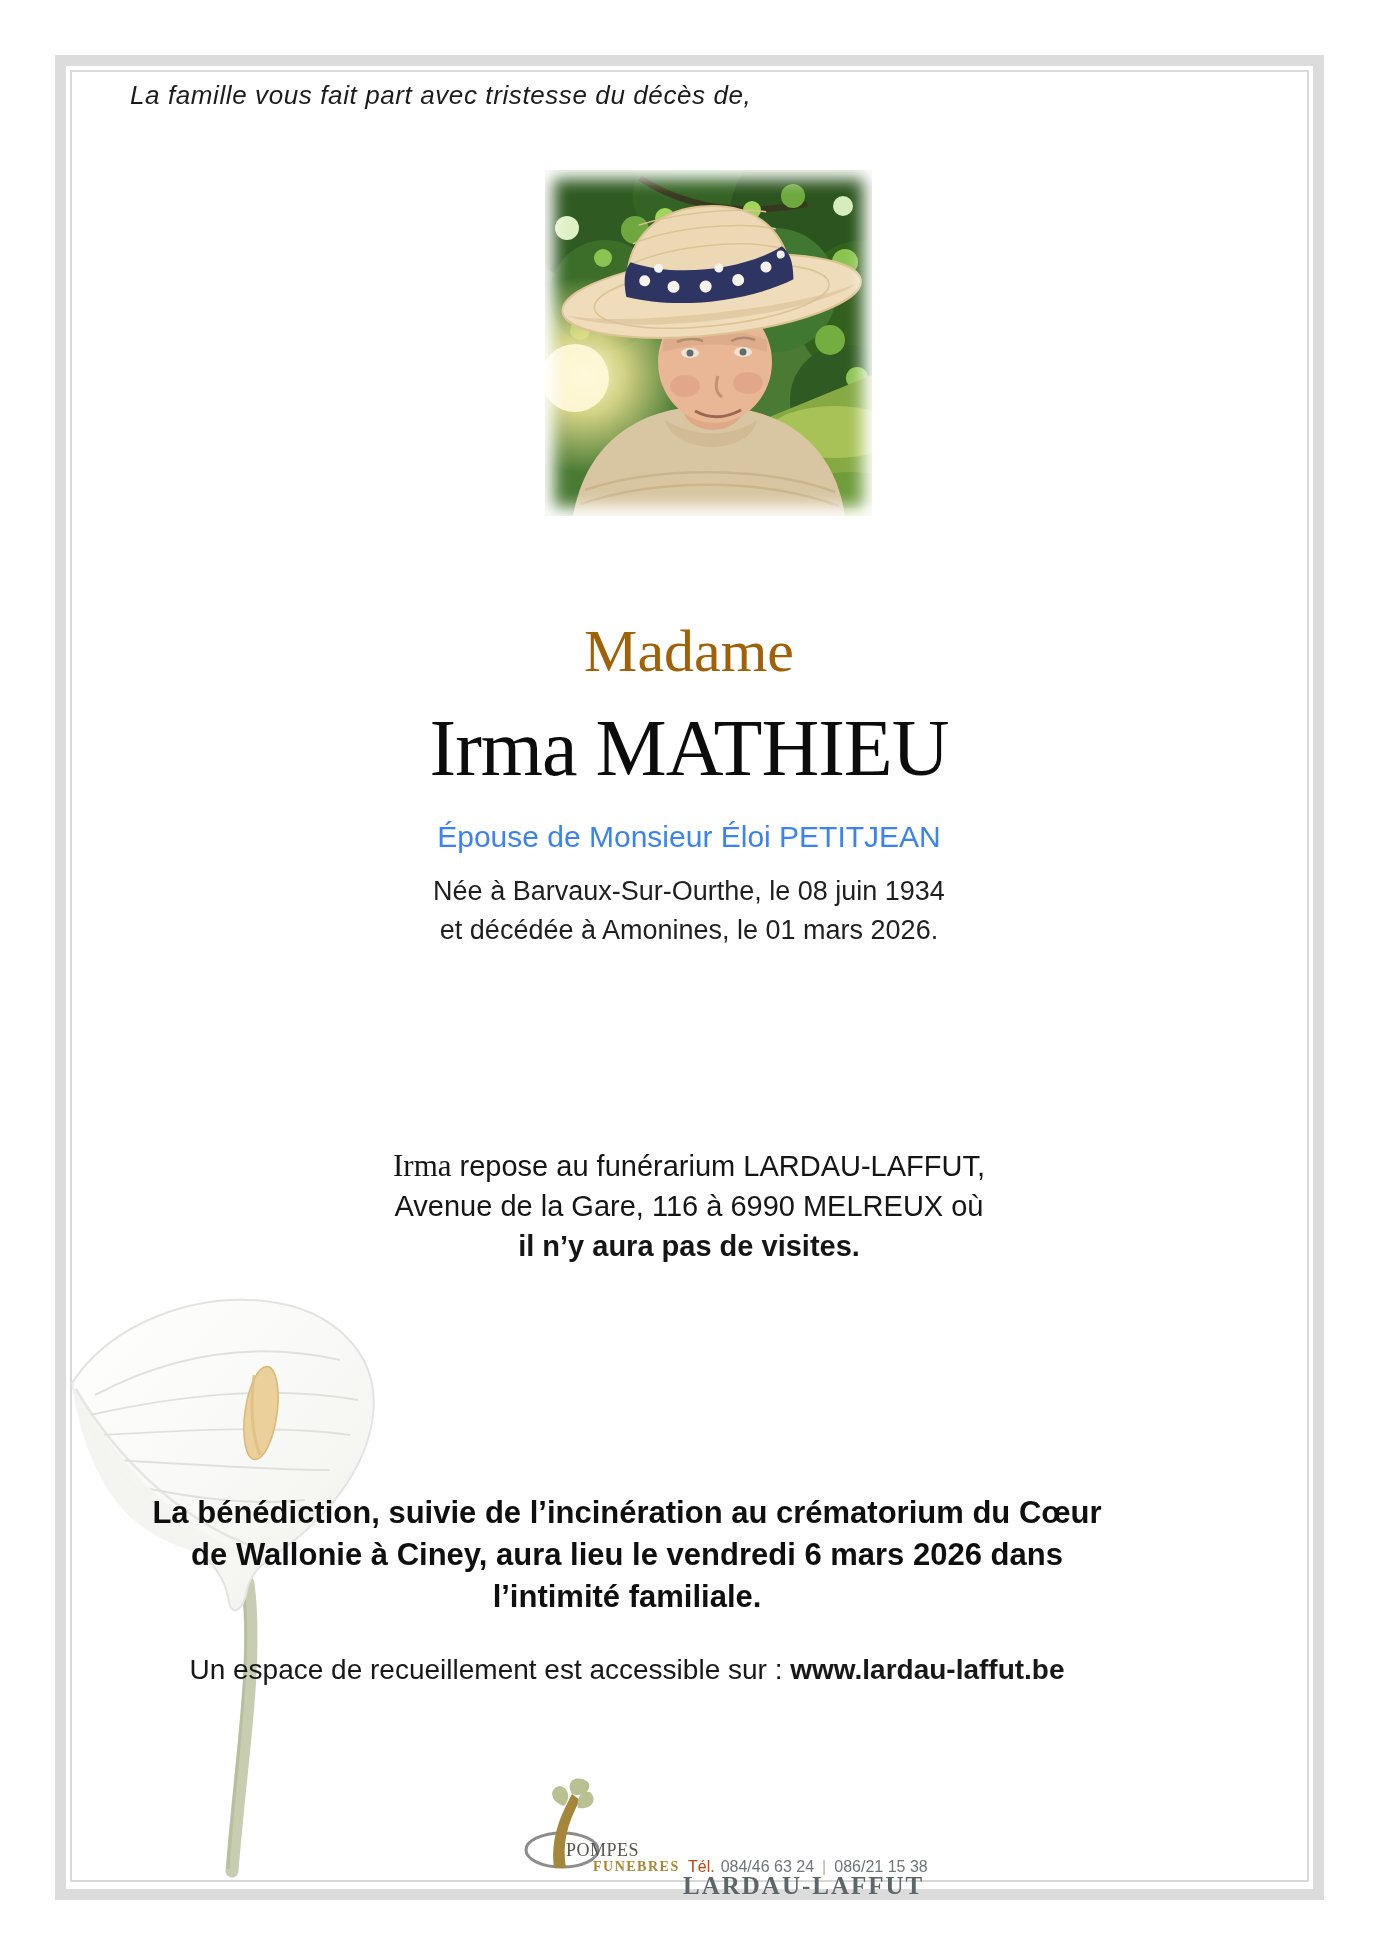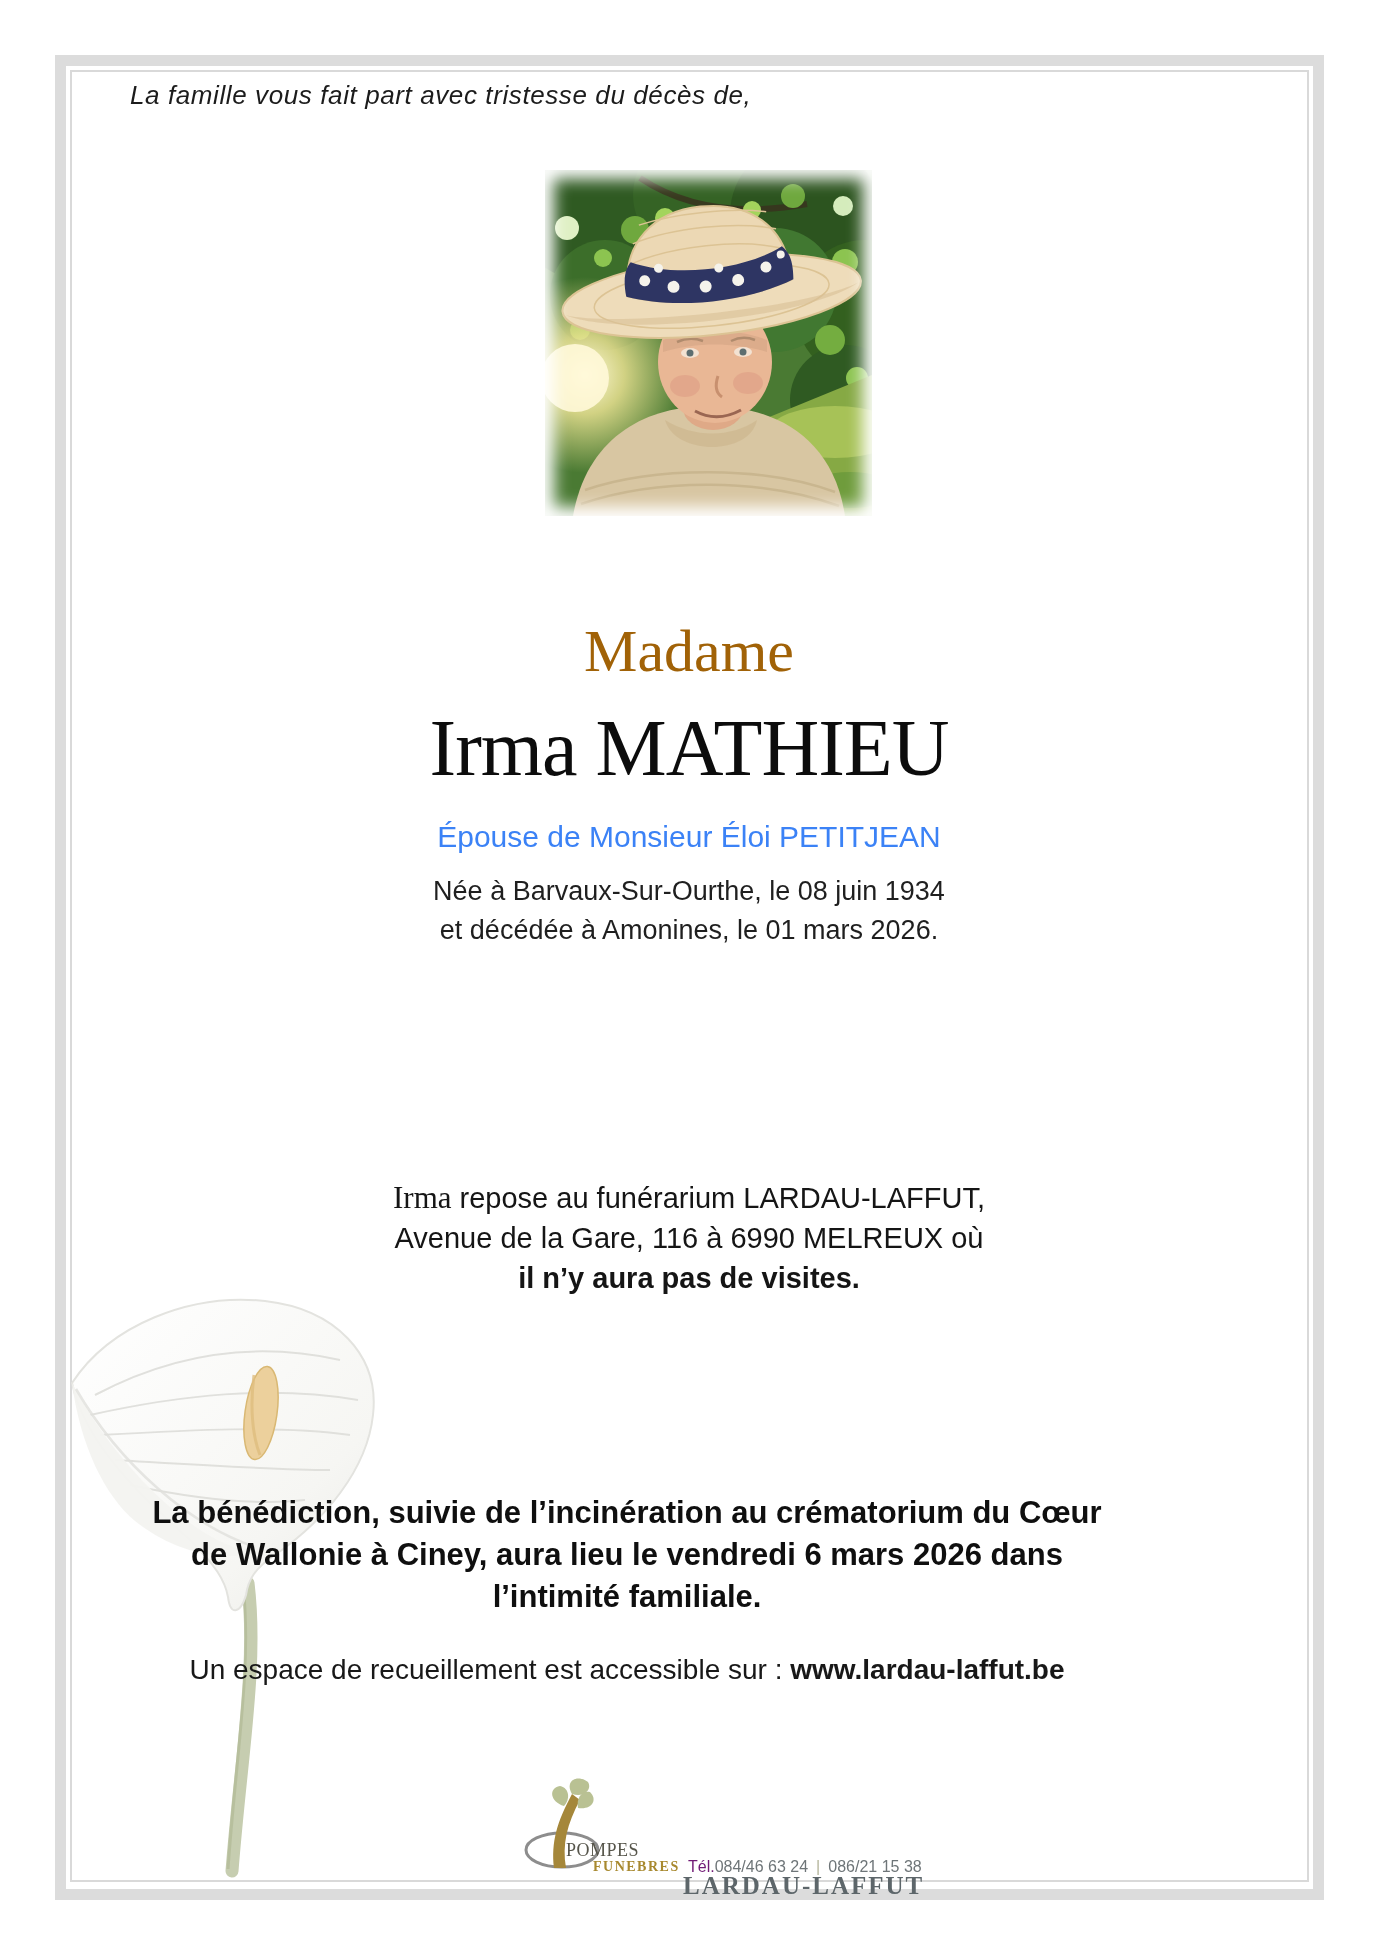--- a/index.html
+++ b/index.html
@@ -34,21 +34,21 @@
   }
   .spouse {
     position:absolute; left:0; top:820px; width:1378px; text-align:center;
     font-size:30px; color:#3b82f6;
   }
   .bd {
     position:absolute; left:0; top:872px; width:1378px; text-align:center;
     font-size:27px; line-height:39px; color:#1f1f1f;
   }
   .repose {
-    position:absolute; left:24px; top:1178px; width:1330px; text-align:center;
+    position:absolute; left:24px; top:1146px; width:1330px; text-align:center;
     font-size:29px; line-height:40px; color:#151515; z-index:3;
   }
   .repose .serif-name { font-family:"Liberation Serif", serif; font-size:31px; }
   .repose .bold-line { font-weight:700; }
   .ceremony {
     position:absolute; left:97px; top:1492px; width:1060px; text-align:center;
     font-weight:700; font-size:31px; line-height:42px; color:#0f0f0f; z-index:3;
   }
   .memorial {
     position:absolute; left:97px; top:1654px; width:1060px; text-align:center;
@@ -69,21 +69,21 @@
     position:absolute; left:569px; top:1859px; z-index:4;
     font-family:"Liberation Serif", serif; font-size:14px; font-weight:700;
     letter-spacing:1.5px; color:#a8892f;margin-left:24px;
   }
   .brand {
     position:absolute; left:683px; top:1830px; z-index:3;
     font-family:"Liberation Serif", serif; font-size:25px; font-weight:700;
     letter-spacing:2px; color:#5d666a;margin-top:42px;
   }
   .phone { position:absolute; left:688px; top:1858px; font-size:16px; color:#6e7578; z-index:3; }
-  .phone .label { color:#701a75; margin-right:0; }
+  .phone .label { color:#c2410c; margin-right:6px; }
   .phone .sep { color:#b3b49a; margin:0 8px; }
 </style>
 </head>
 <body>
 
 <div class="page">
 
   <div class="frame-outer"></div>
   <div class="frame-inner"></div>
 

